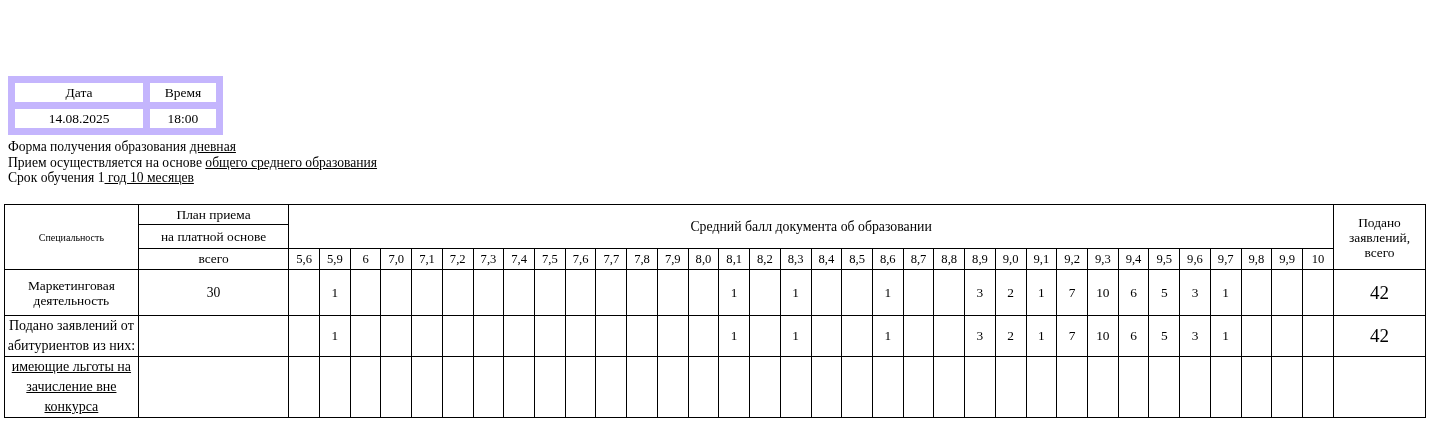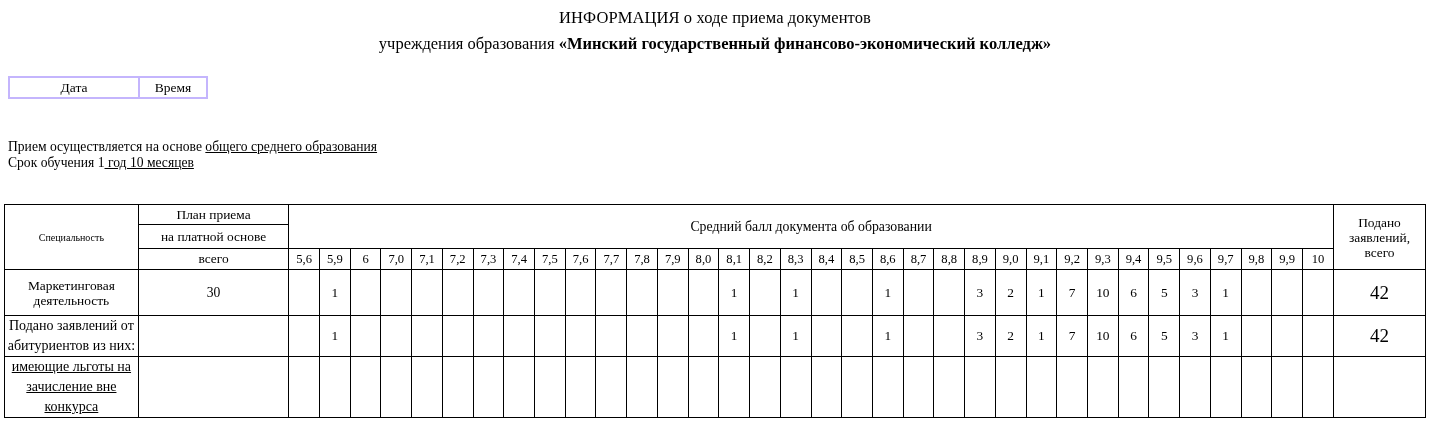--- a/index.html
+++ b/index.html
@@ -40,21 +40,21 @@
   }
   
   .datetime-table {
     position: absolute;
     left: 8px;
     top: 76px;
     border-collapse: collapse;
     font-size: 13.5px;
   }
   .datetime-table td {
-    border: 2px solid #c4b5fd;
+    border: 7px solid #c4b5fd;
     text-align: center;
     padding: 1px 6px;
     height: 17px;
     line-height: 15px;
   }
   .datetime-table td.date-col { width: 116px; }
   .datetime-table td.time-col { width: 54px; }
   
   .info-lines {
     position: absolute;
@@ -142,35 +142,36 @@
   }
   .vsego {
     font-size: 13.4px;
   }
 </style>
 </head>
 <body>
 
 <div class="page">
 
-  <div class="title-block">
-    <div class="title-line-1">ИНФОРМАЦИЯ о ходе приема документов</div>
-    <div class="title-line-2"><span>учреждения образования </span><span class="bold">«Минский государственный финансово-экономический колледж»</span></div>
-  </div>
 
   <table class="datetime-table">
     <tbody>
         <tr>
       <td class="date-col">Дата</td>
       <td class="time-col">Время</td>
     </tr>
+    <tr>
+      <td class="date-col">14.08.2025</td>
+      <td class="time-col">18:00</td>
+    </tr>
   </tbody>
     </table>
 
   <div class="info-lines">
+    <div><span>Форма получения образования </span><span class="u">дневная </span></div>
     <div><span>Прием осуществляется на основе </span><span class="u">общего среднего образования</span></div>
     <div><span>Срок обучения 1</span><span class="u"> год 10 месяцев </span></div>
   </div>
 
   <div class="main-table-wrap">
     <table class="main">
       <colgroup>
         <col style="width:128px">
         <col style="width:144px">
         <col span="34" style="width:29.4px">

